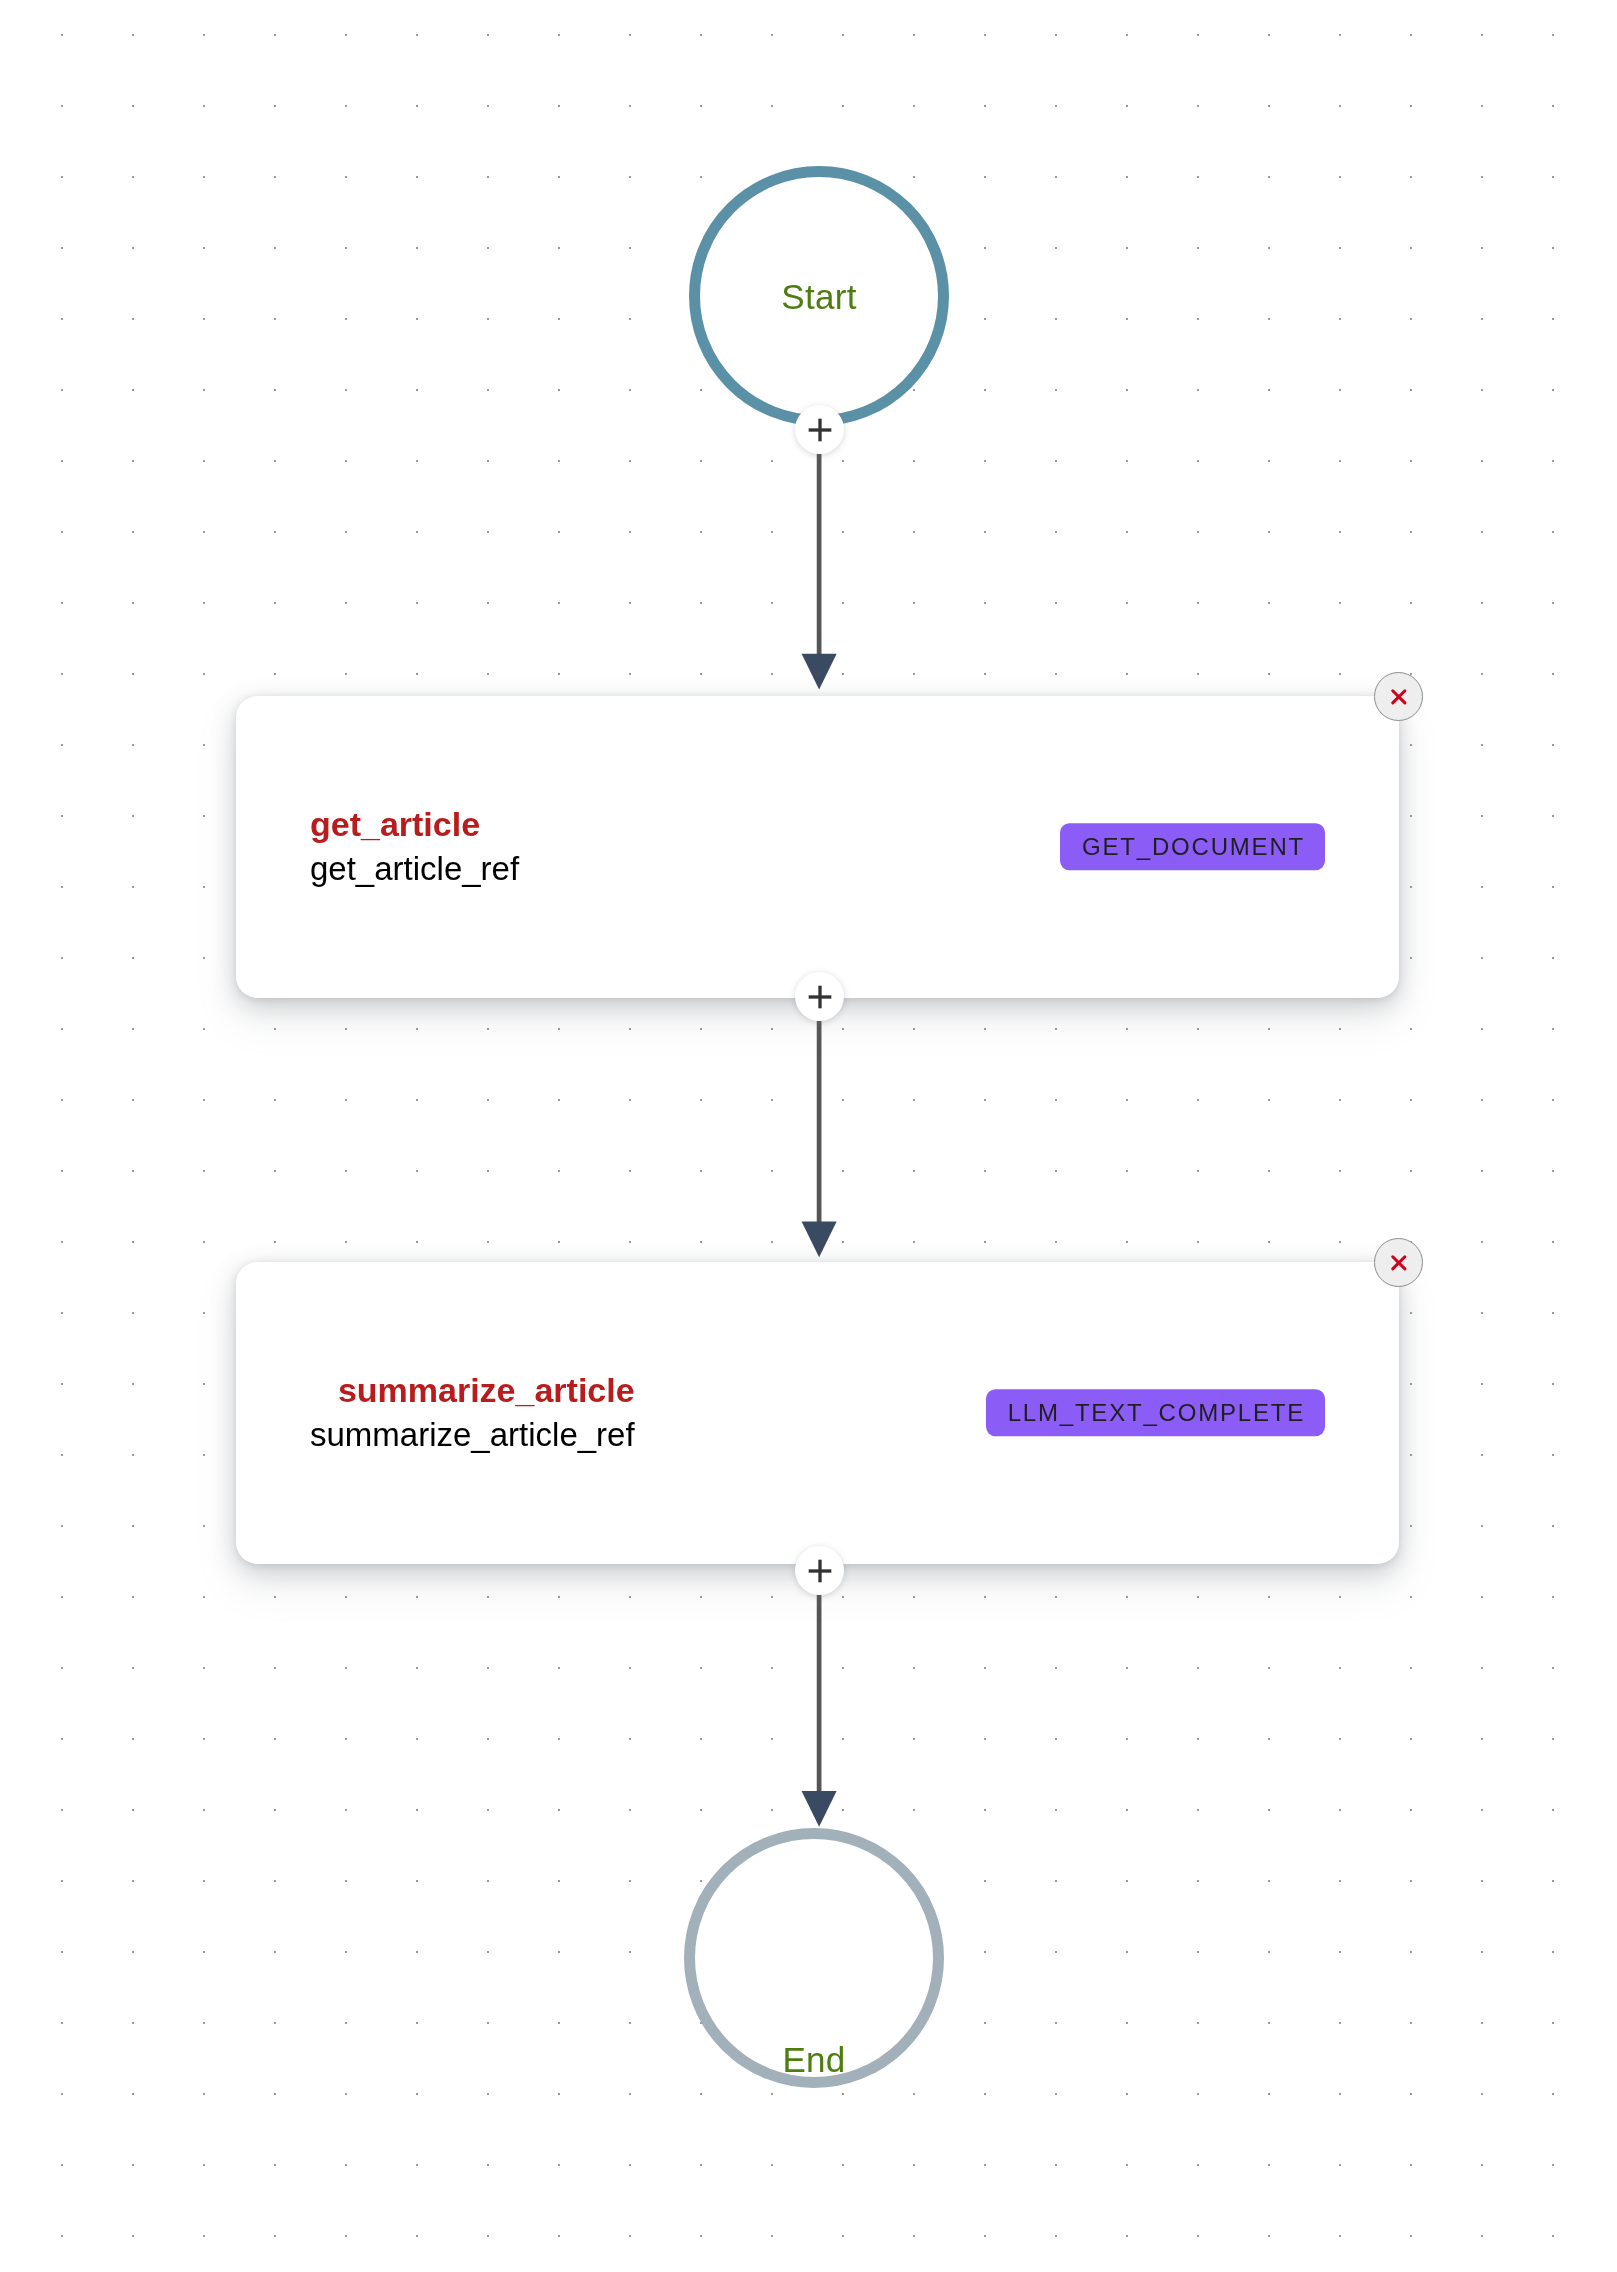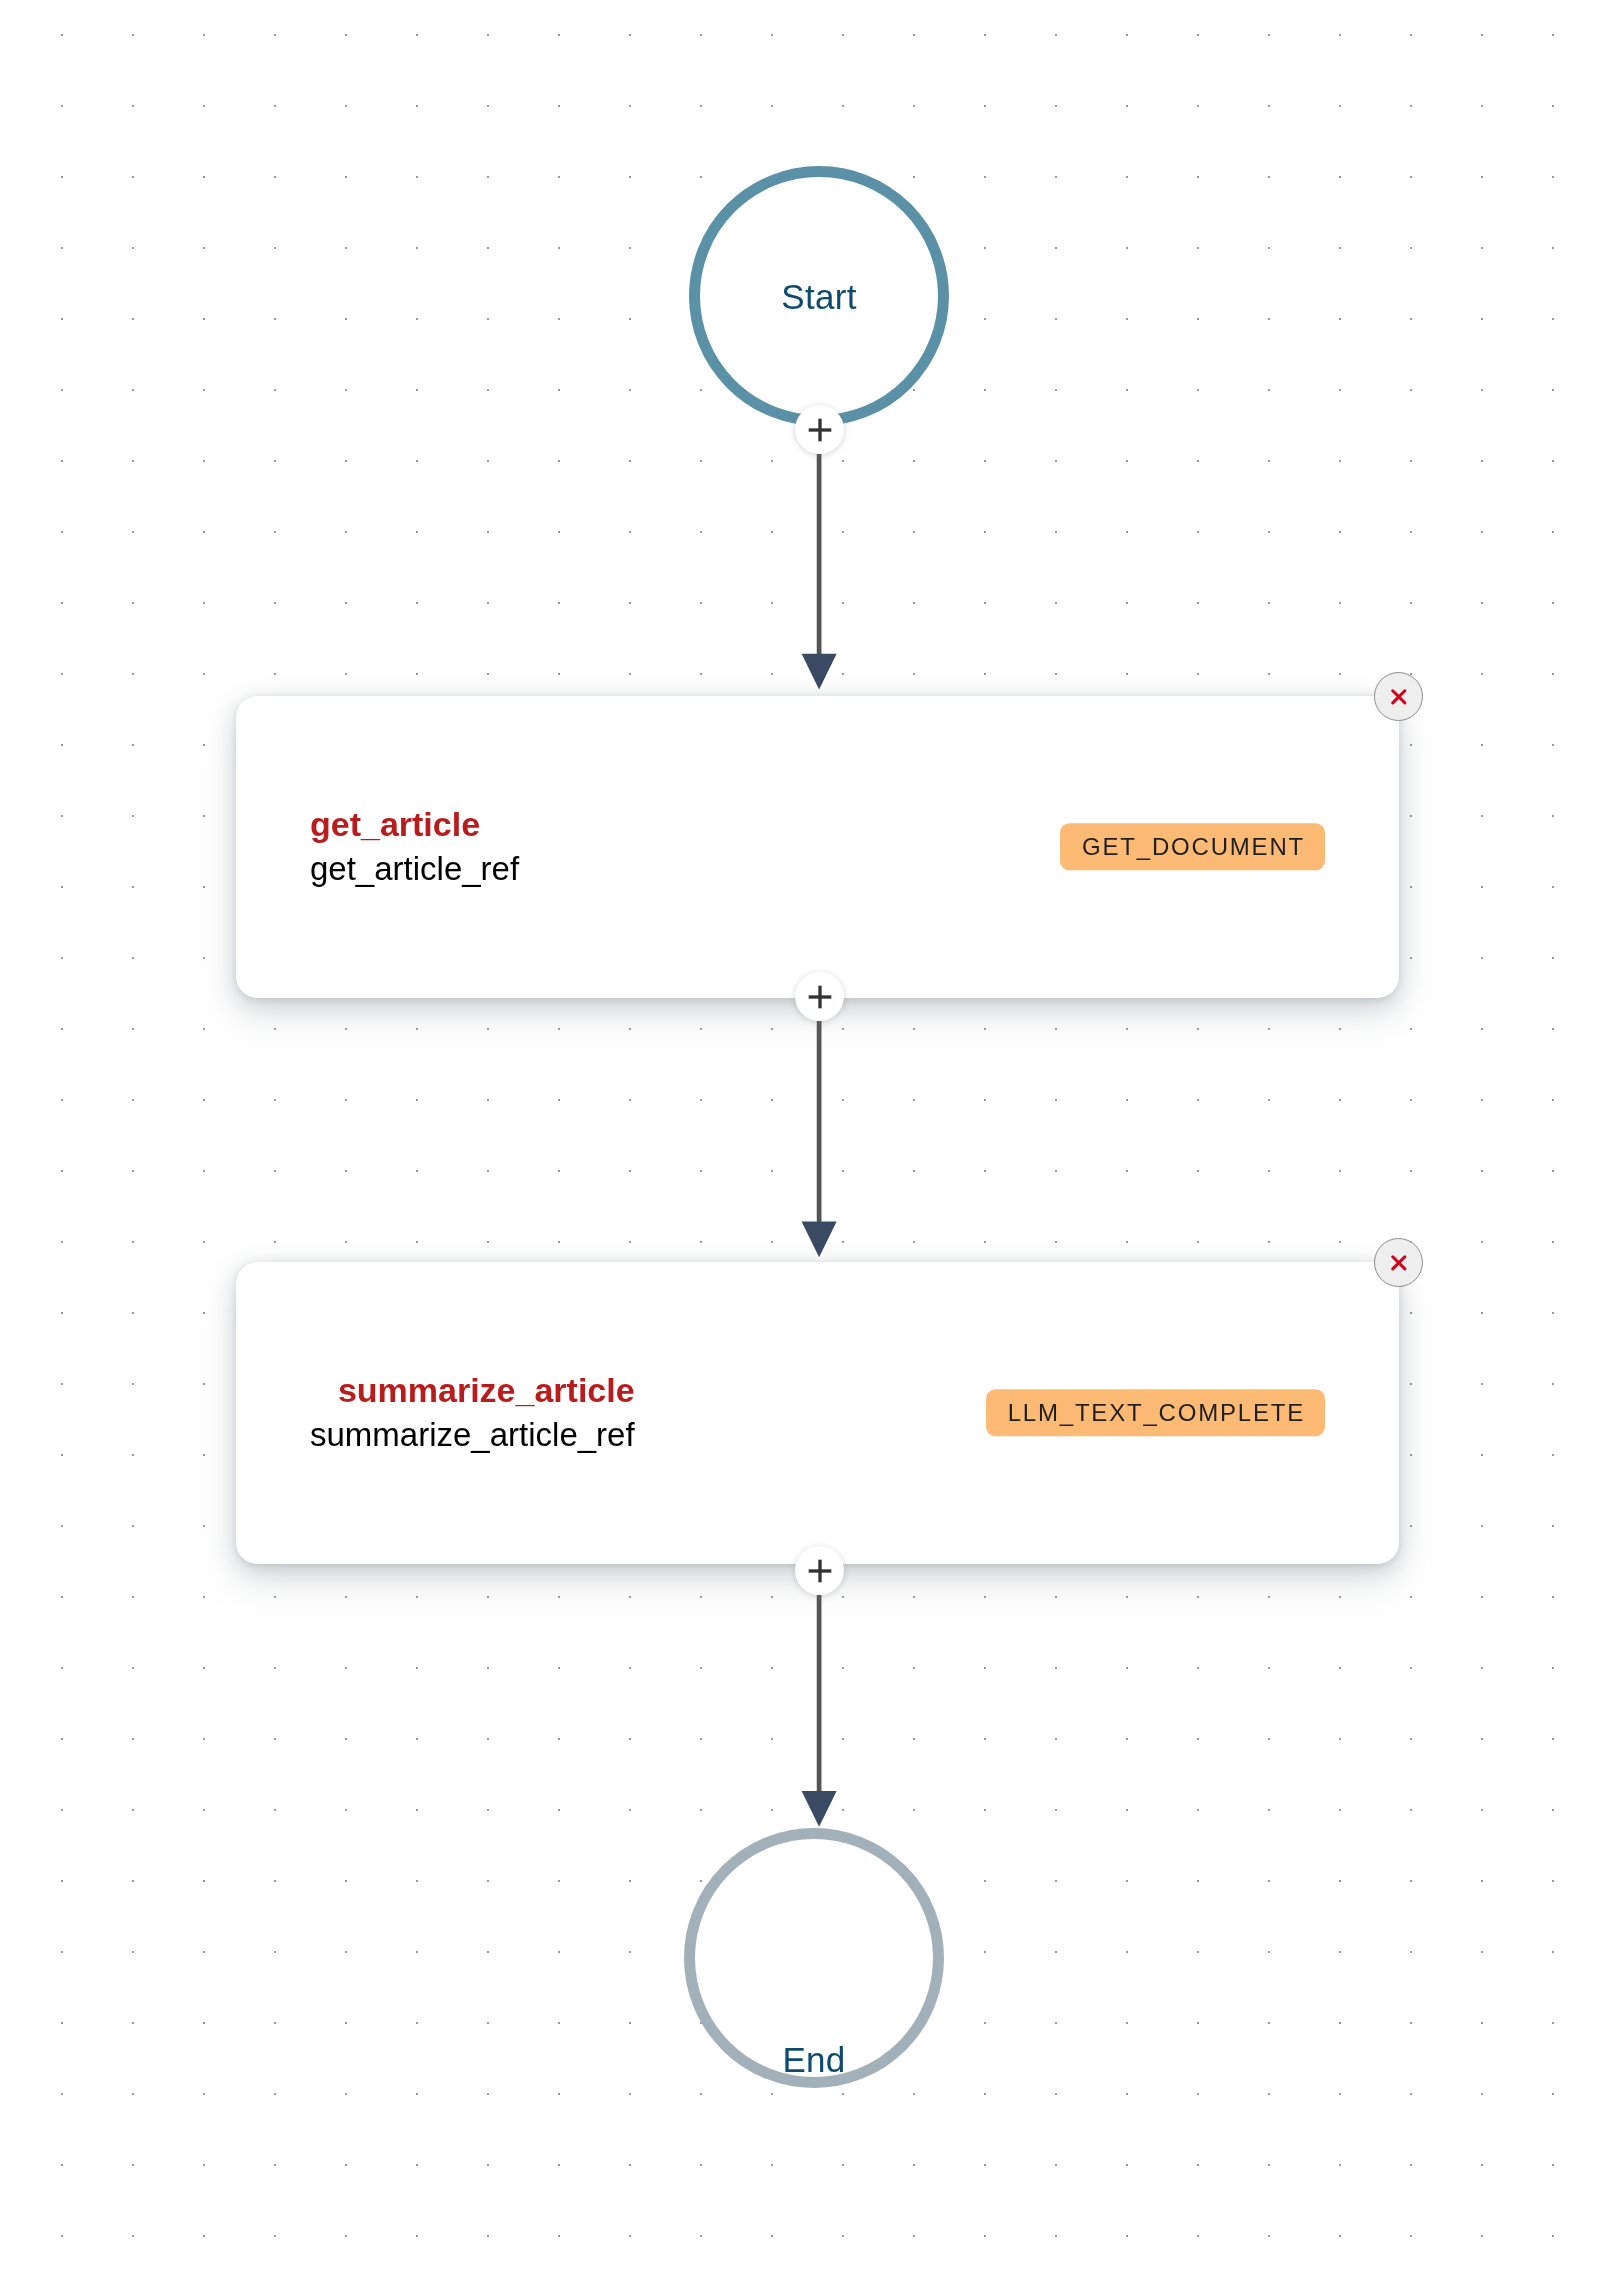--- a/index.html
+++ b/index.html
@@ -39,21 +39,21 @@
     border-radius: 50%;
     background: #ffffff;
     display: flex;
     align-items: center;
     justify-content: center;
     box-sizing: border-box;
   }
 
   .terminal-node .terminal-label {
     font-size: 35px;
-    color: #0c4a6e;
+    color: #4d7c0f;
     letter-spacing: 0.3px;
     font-weight: 400;
     line-height: 1;
   }
 
   #start-node {
     left: 689px;
     top: 166px;
     width: 260px;
     height: 260px;
@@ -116,21 +116,21 @@
   .card-subtitle {
     font-size: 33px;
     font-weight: 400;
     color: #000000;
     line-height: 1.05;
     white-space: nowrap;
   }
 
   .card-badge {
     flex: none;
-    background: #fdba74;
+    background: #8b5cf6;
     color: #1f1f1f;
     font-size: 24px;
     letter-spacing: 1.8px;
     padding: 11.5px 20px 11.5px 22px;
     border-radius: 9.4px;
     white-space: nowrap;
     line-height: 1;
   }
 
   

